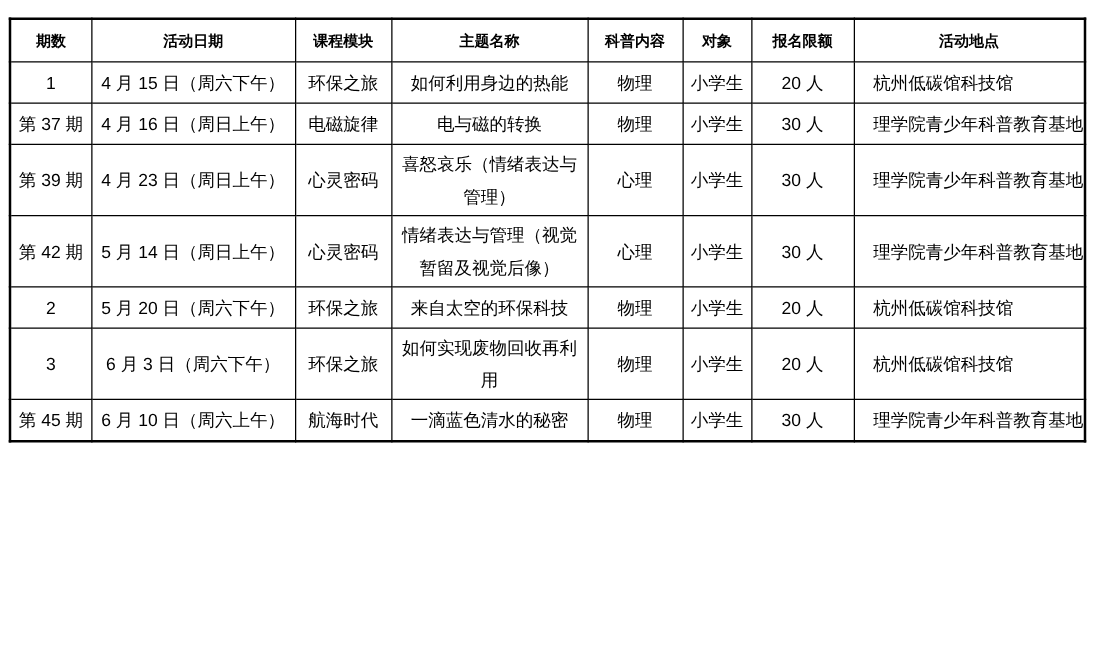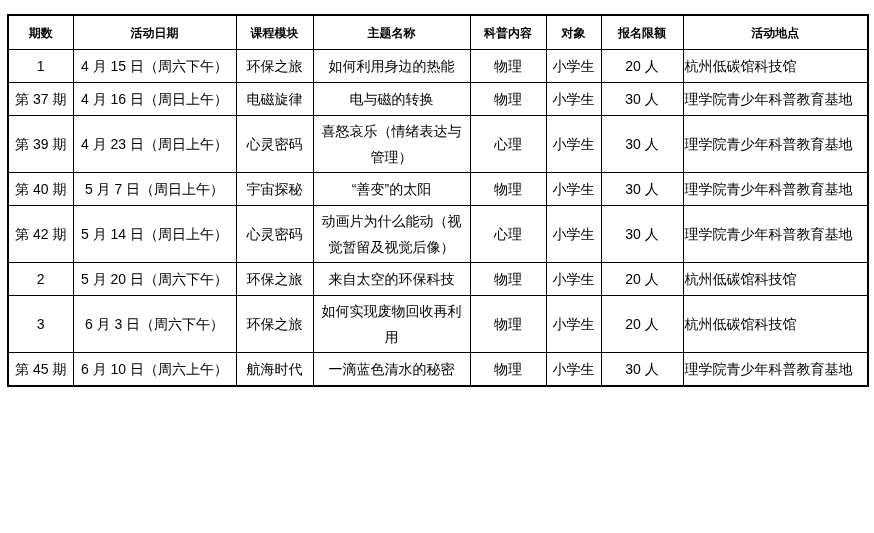--- a/index.html
+++ b/index.html
@@ -39,21 +39,21 @@
     height: 29px;
     white-space: nowrap;
   }
   tbody tr { height: 33px; }
   td.col-period, td.col-date, td.col-module,
   td.col-content, td.col-audience, td.col-quota {
     white-space: nowrap;
   }
   td.col-location {
     text-align: left;
-    padding-left: 1px;
+    padding-left: 15px;
     white-space: nowrap;
   }
   col.c-period   { width: 65px; }
   col.c-date     { width: 163px; }
   col.c-module   { width: 77px; }
   col.c-topic    { width: 157px; }
   col.c-content  { width: 76px; }
   col.c-audience { width: 55px; }
   col.c-quota    { width: 82px; }
   col.c-location { width: 185px; }
@@ -110,34 +110,24 @@
           <td class="col-period">第 39 期</td>
           <td class="col-date">4 月 23 日（周日上午）</td>
           <td class="col-module">心灵密码</td>
           <td class="col-topic">喜怒哀乐（情绪表达与管理）</td>
           <td class="col-content">心理</td>
           <td class="col-audience">小学生</td>
           <td class="col-quota">30 人</td>
           <td class="col-location">理学院青少年科普教育基地</td>
         </tr>
         <tr>
-          <td class="col-period">第 40 期</td>
-          <td class="col-date">5 月 7 日（周日上午）</td>
-          <td class="col-module">宇宙探秘</td>
-          <td class="col-topic">“善变”的太阳</td>
-          <td class="col-content">物理</td>
-          <td class="col-audience">小学生</td>
-          <td class="col-quota">30 人</td>
-          <td class="col-location">理学院青少年科普教育基地</td>
-        </tr>
-        <tr>
           <td class="col-period">第 42 期</td>
           <td class="col-date">5 月 14 日（周日上午）</td>
           <td class="col-module">心灵密码</td>
-          <td class="col-topic">动画片为什么能动（视觉暂留及视觉后像）</td>
+          <td class="col-topic">情绪表达与管理（视觉暂留及视觉后像）</td>
           <td class="col-content">心理</td>
           <td class="col-audience">小学生</td>
           <td class="col-quota">30 人</td>
           <td class="col-location">理学院青少年科普教育基地</td>
         </tr>
         <tr>
           <td class="col-period">2</td>
           <td class="col-date">5 月 20 日（周六下午）</td>
           <td class="col-module">环保之旅</td>
           <td class="col-topic">来自太空的环保科技</td>

